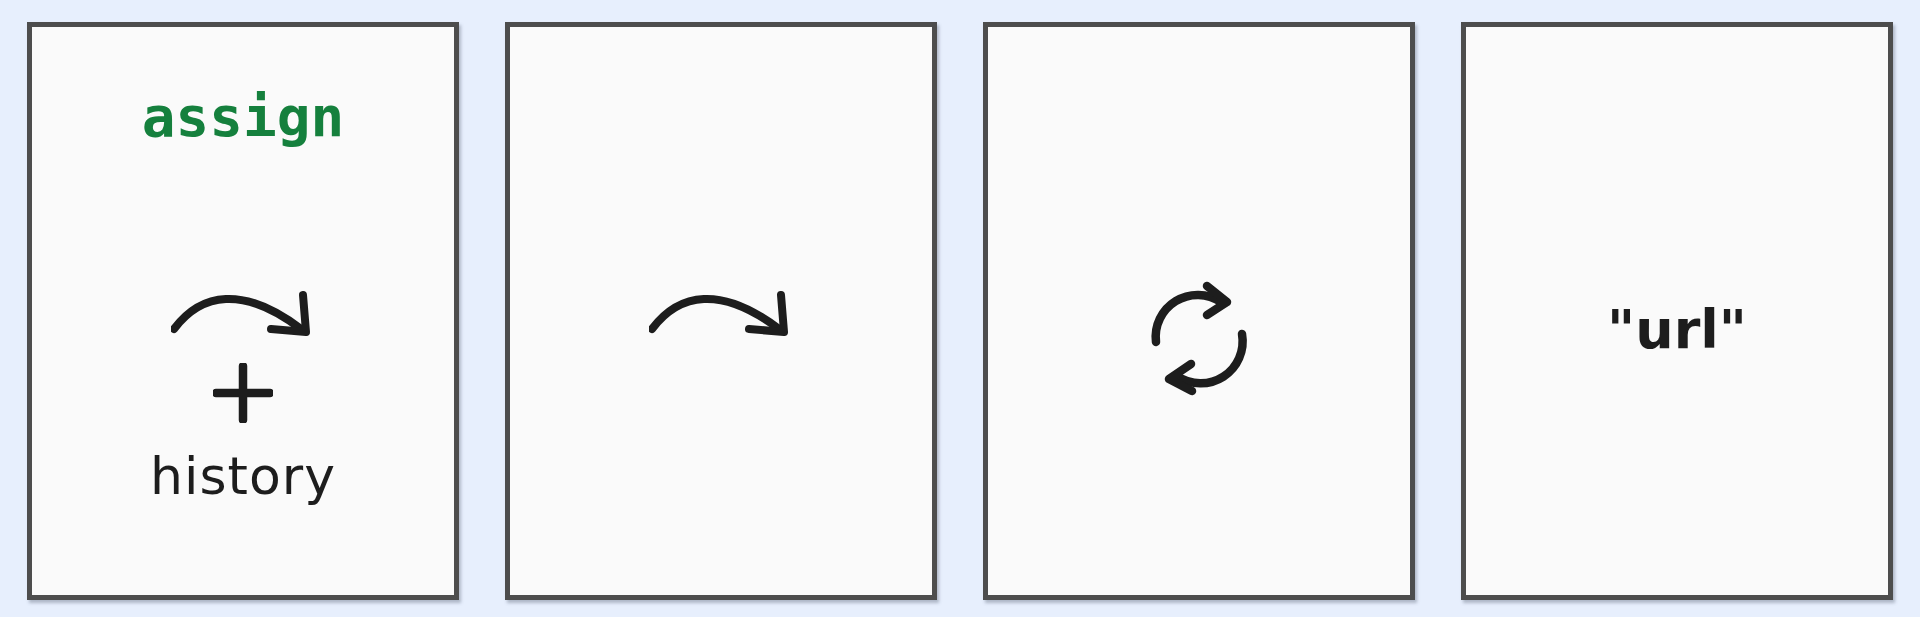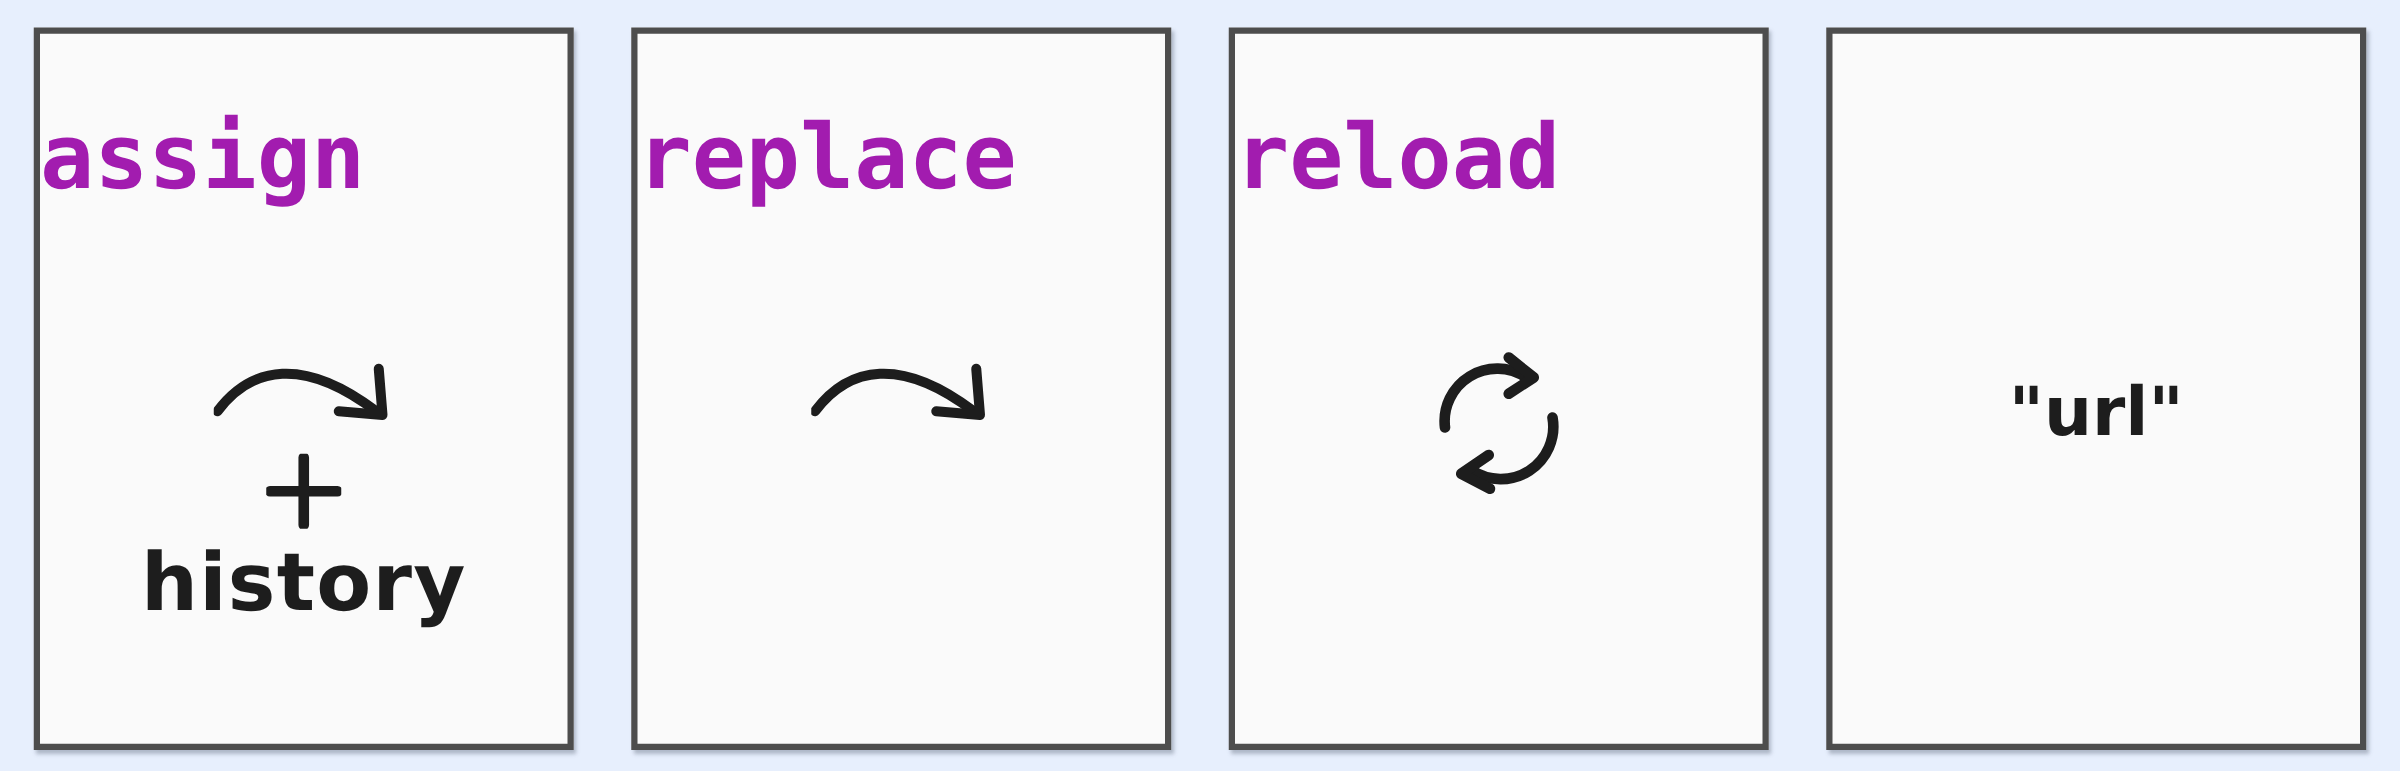--- a/index.html
+++ b/index.html
@@ -17,37 +17,37 @@
   .card {
     position: relative;
     flex: 1;
     background: #fafafa;
     border: 5px solid #4d4d4d;
     box-shadow: 2px 3px 3px rgba(70, 80, 100, 0.35);
     overflow: hidden;
   }
   .card-title {
     margin-top: 62px;
-    text-align: left;
+    text-align: center;
     font-family: "DejaVu Sans Mono", monospace;
     font-weight: 700;
-    font-size: 72px;
+    font-size: 56px;
     line-height: 1;
-    color: #a21caf;
+    color: #15803d;
   }
   .fig {
     position: absolute;
     left: 0;
     right: 0;
     display: flex;
     justify-content: center;
   }
   .fig-arrow   { top: 262px; }
   .fig-plus    { top: 336px; }
-  .fig-label   { top: 404px; font-size: 64px; font-weight: 700; color: #1d1d1d; line-height: 1.15; letter-spacing: 1px; }
+  .fig-label   { top: 420px; font-size: 52px; font-weight: 400; color: #1d1d1d; line-height: 1.15; letter-spacing: 1px; }
   .fig-refresh { top: 251px; }
   .fig-value   { top: 272px; font-size: 54px; font-weight: 700; color: #1d1d1d; line-height: 1.15; }
   svg { display: block; }
 </style>
 </head>
 <body>
 
 <div class="canvas">
 
   <div class="card">
@@ -60,31 +60,29 @@
     </div>
     <div class="fig fig-plus">
       <svg width="60" height="60" viewBox="0 0 60 60">
         <path d="M 30 3 V 57 M 3 30 H 57" fill="none" stroke="#1d1d1d" stroke-width="8.5" stroke-linecap="round"></path>
       </svg>
     </div>
     <div class="fig fig-label">history</div>
   </div>
 
   <div class="card">
-    <div class="card-title">replace</div>
     <div class="fig fig-arrow">
       <svg width="144" height="52" viewBox="0 0 144 52">
         <path d="M 3 40 C 30 4, 72 -4, 130 40" fill="none" stroke="#1d1d1d" stroke-width="8" stroke-linecap="round"></path>
         <path d="M 132 6 L 135 43 L 100 40" fill="none" stroke="#1d1d1d" stroke-width="8" stroke-linecap="round" stroke-linejoin="round"></path>
       </svg>
     </div>
   </div>
 
   <div class="card">
-    <div class="card-title">reload</div>
     <div class="fig fig-refresh">
       <svg width="100" height="122" viewBox="0 0 100 122">
         <path d="M 7 64 A 42 42 0 0 1 72 24" fill="none" stroke="#1d1d1d" stroke-width="8.5" stroke-linecap="round"></path>
         <path d="M 58 8 L 78 24 L 58 37" fill="none" stroke="#1d1d1d" stroke-width="8.5" stroke-linecap="round" stroke-linejoin="round"></path>
         <path d="M 93 56 A 42 42 0 0 1 28 98" fill="none" stroke="#1d1d1d" stroke-width="8.5" stroke-linecap="round"></path>
         <path d="M 42 86 L 20 101 L 43 113" fill="none" stroke="#1d1d1d" stroke-width="8.5" stroke-linecap="round" stroke-linejoin="round"></path>
       </svg>
     </div>
   </div>
 

